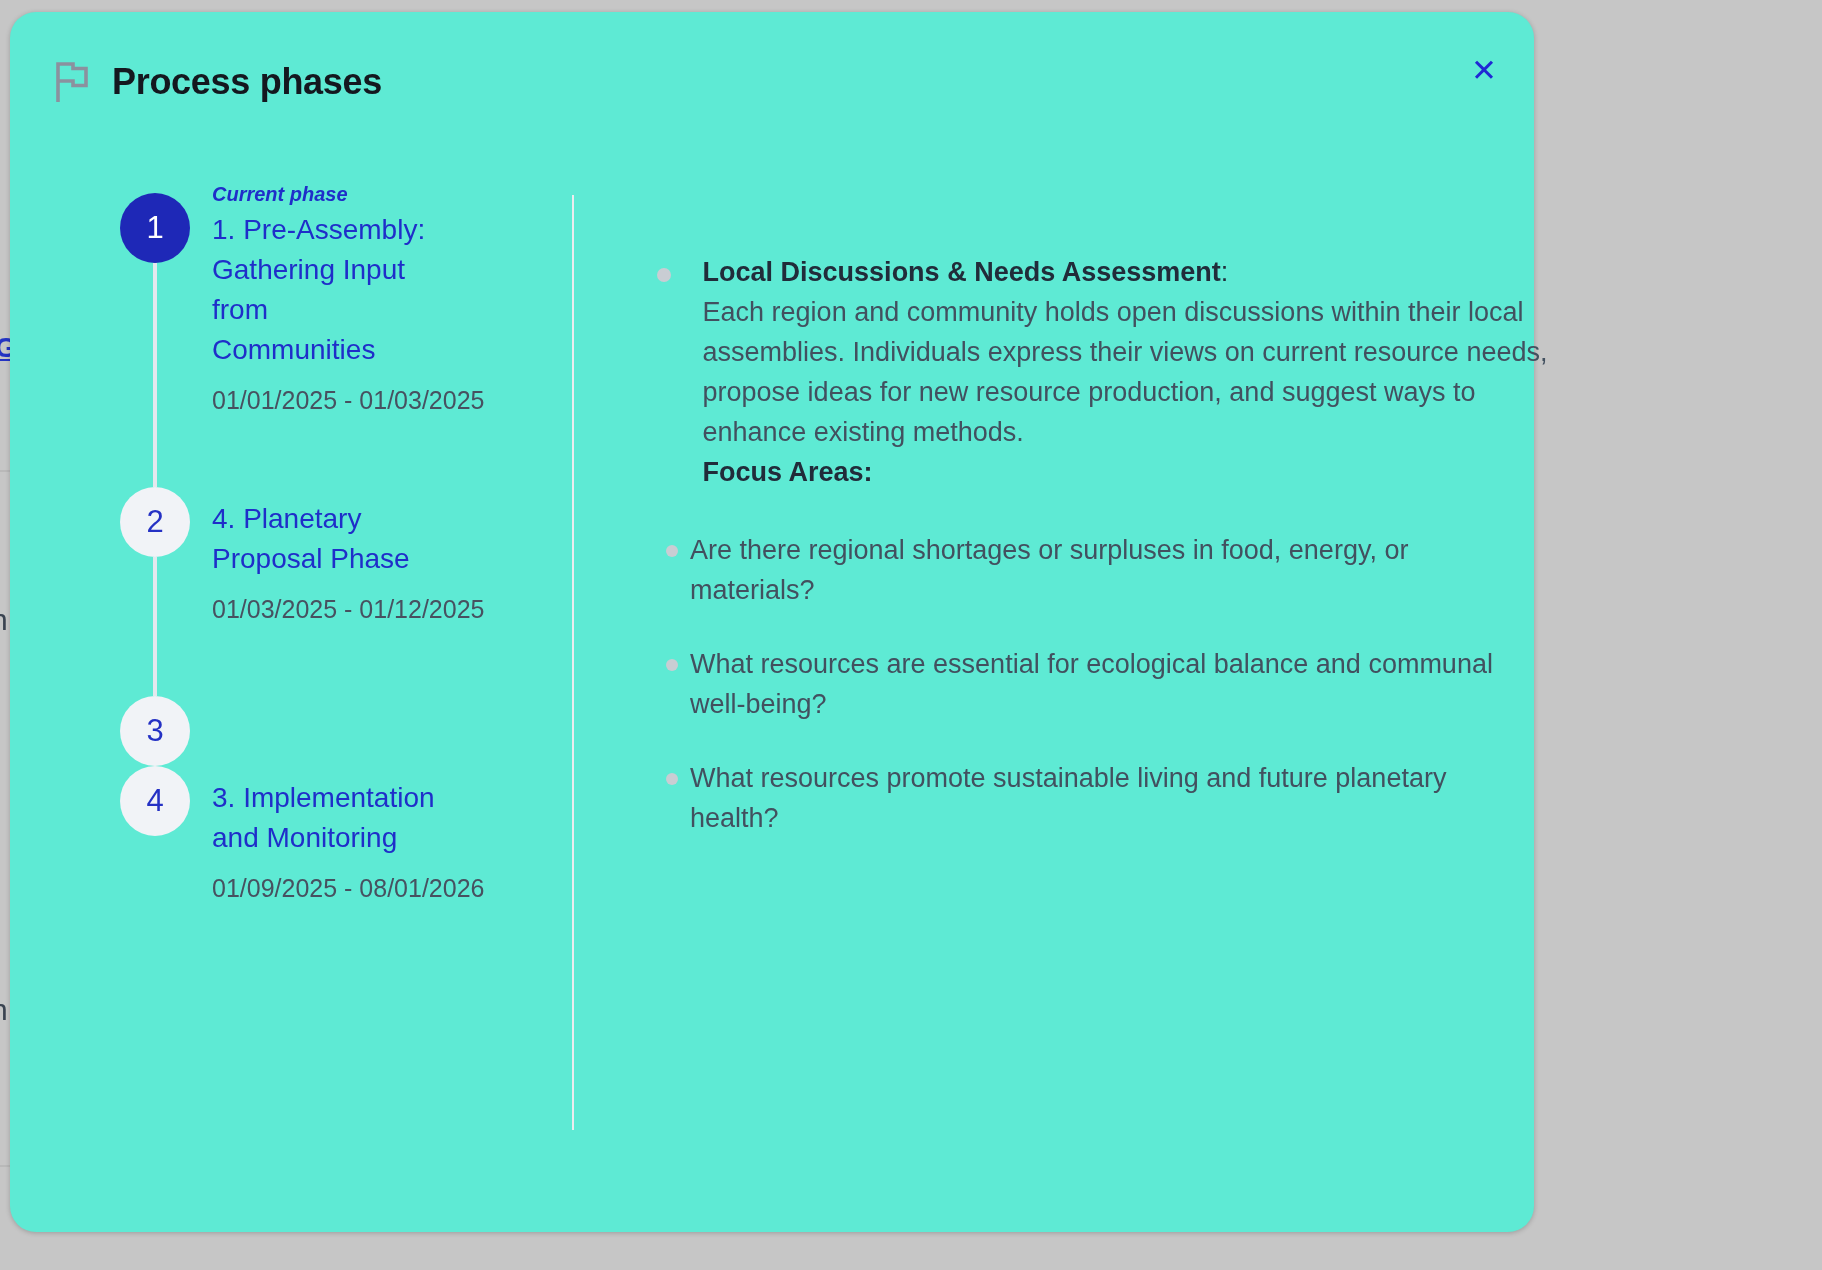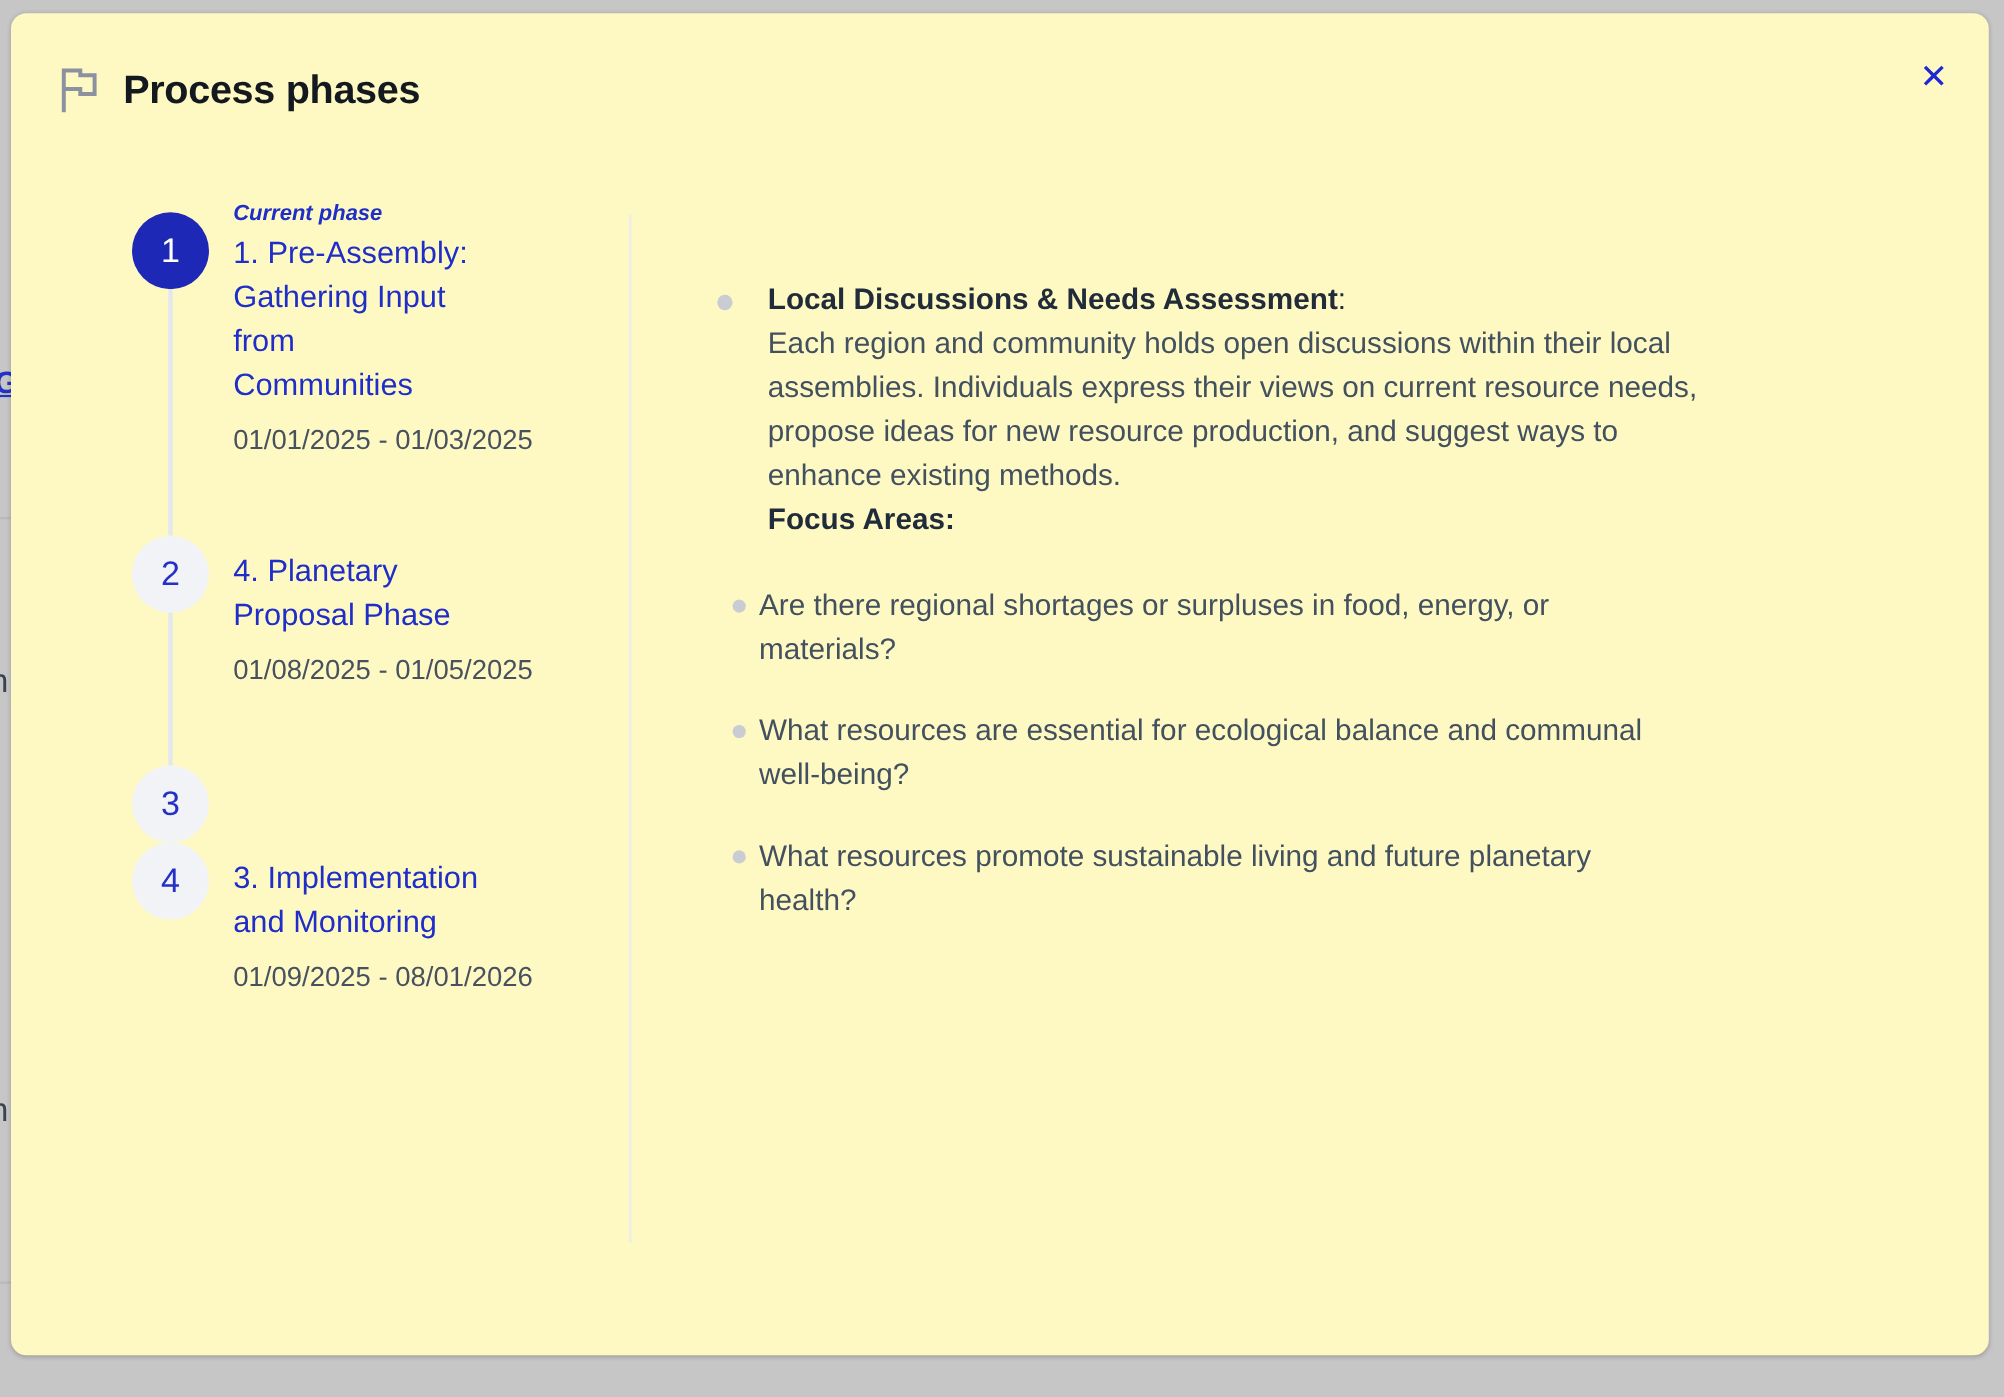--- a/index.html
+++ b/index.html
@@ -20,22 +20,22 @@
   .bg-frag.link { left:-5px; top:332px; font-size:28px; font-weight:700;
                   color:#2433c4; text-decoration:underline; }
   .bg-frag.t1 { left:-9px; top:603px; font-size:30px; color:#3a4350; }
   .bg-frag.t2 { left:-9px; top:993px; font-size:30px; color:#3a4350; }
   .bg-line { position:absolute; left:0; width:10px; height:2px; background:#b9b9b9; }
   .bg-line.l1 { top:470px; }
   .bg-line.l2 { top:1165px; }
 
   
   .modal {
-    position:absolute; left:10px; top:12px; width:1798px; height:1220px;
-    background:#fef9c3; border-radius:14px;
+    position:absolute; left:10px; top:12px; width:1524px; height:1220px;
+    background:#5eead4; border-radius:26px;
     box-shadow:0 1px 5px rgba(0,0,0,0.22);
     z-index:2;
   }
 
   .modal-header {
     position:absolute; left:42px; top:48px;
     display:flex; align-items:center; gap:20px;
   }
   .flag-icon { width:40px; height:44px; flex:none; }
   .modal-title {
@@ -76,21 +76,21 @@
     font-size:28px; line-height:40px; color:#1f2ec9;
     white-space:pre-line; cursor:pointer;
   }
   .phase-dates { font-size:25px; color:#475160; margin-top:16px; }
 
   
   .content { position:absolute; left:642px; top:240px; width:900px; }
   .dot {
     border-radius:50%; background:#c9cdd3; flex:none;
   }
-  .lead-item { display:flex; }
+  .lead-item { display:flex;justify-content:center; }
   .lead-item > .dot { width:14px; height:14px; margin-top:16px; }
   .lead-text { margin-left:32px; font-size:27px; line-height:40px; }
   .lead-heading { font-weight:700; color:#212c3a; display:inline; }
   .lead-heading-suffix { color:#212c3a; display:inline; }
   .lead-paragraph { white-space:pre-line; color:#42505f; }
   .focus-label { font-weight:700; color:#212c3a; }
 
   .focus-list { margin-top:38px; }
   .focus-item { display:flex; margin-bottom:34px; }
   .focus-item > .dot { width:12px; height:12px; margin-left:14px; margin-top:15px; }
@@ -141,21 +141,21 @@
     </div>
 
     <div class="phase">
       <div class="rail">
         <div class="step-circle">2</div>
         <div class="rail-line"></div>
       </div>
       <div class="phase-body">
         <div class="phase-title">4. Planetary
 Proposal Phase</div>
-        <div class="phase-dates">01/08/2025 - 01/05/2025</div>
+        <div class="phase-dates">01/03/2025 - 01/12/2025</div>
       </div>
     </div>
 
     <div class="phase">
       <div class="rail">
         <div class="step-circle">3</div>
         <div class="rail-line"></div>
       </div>
     </div>
 

